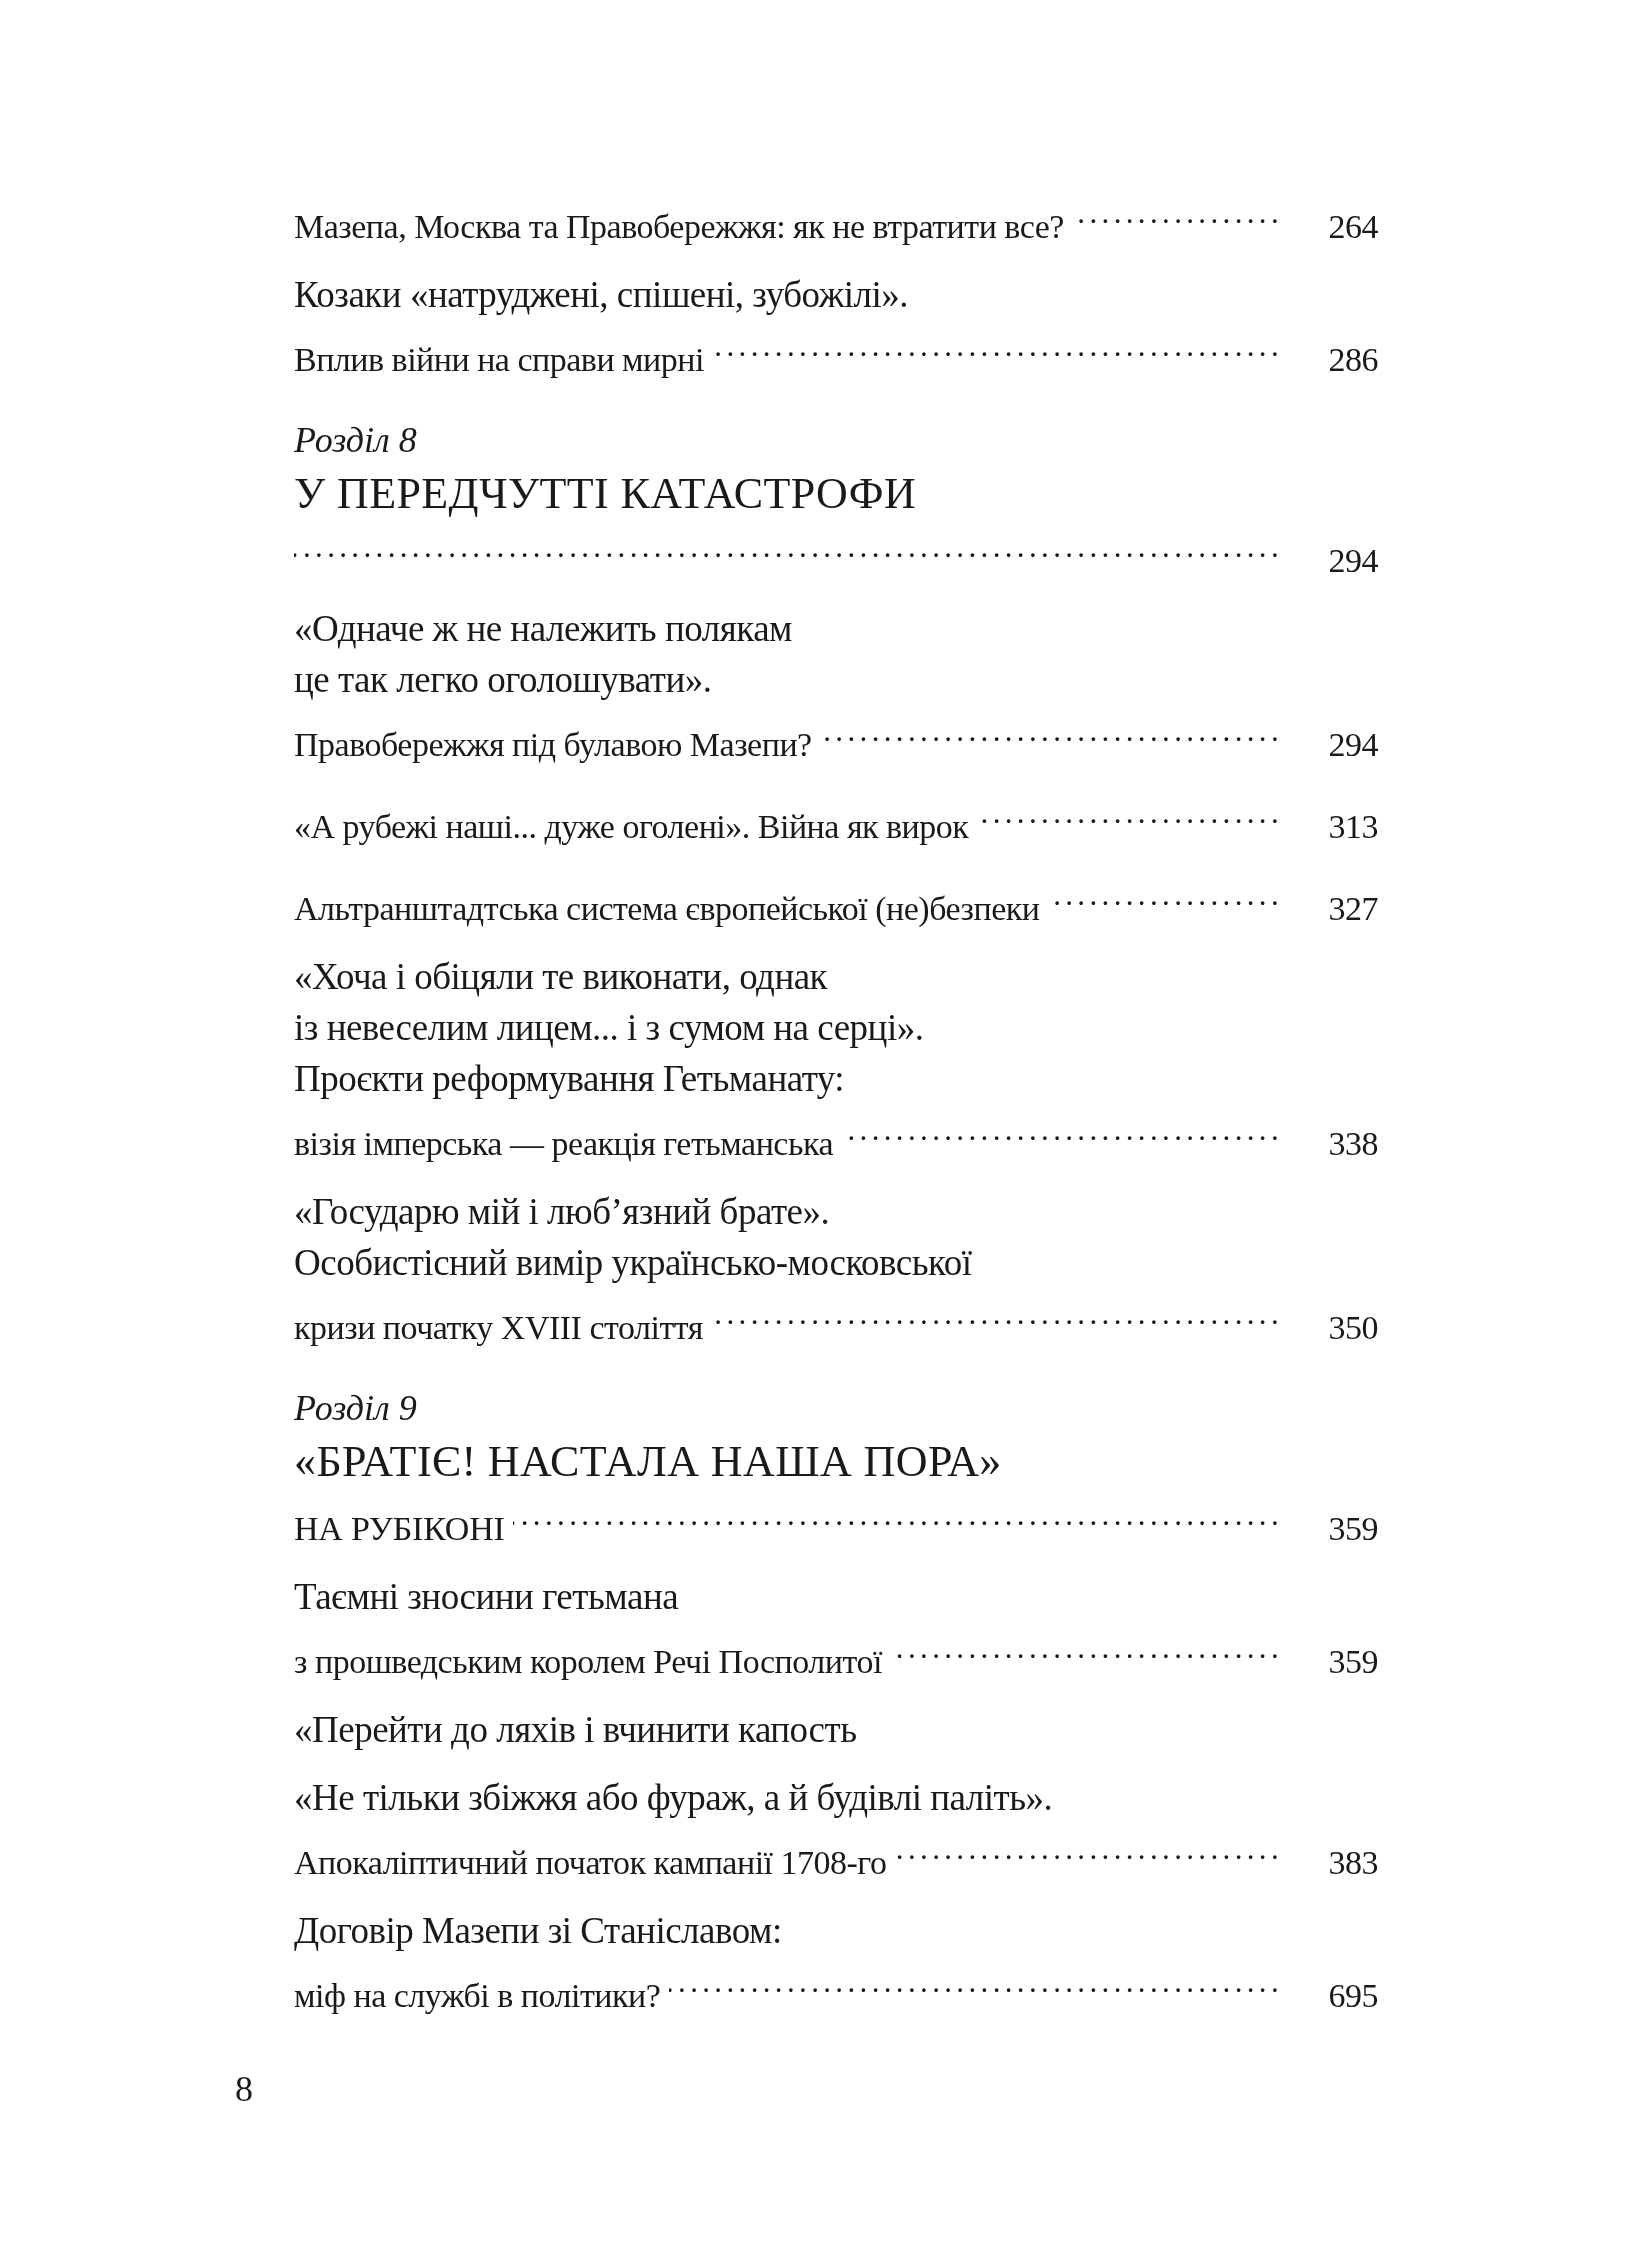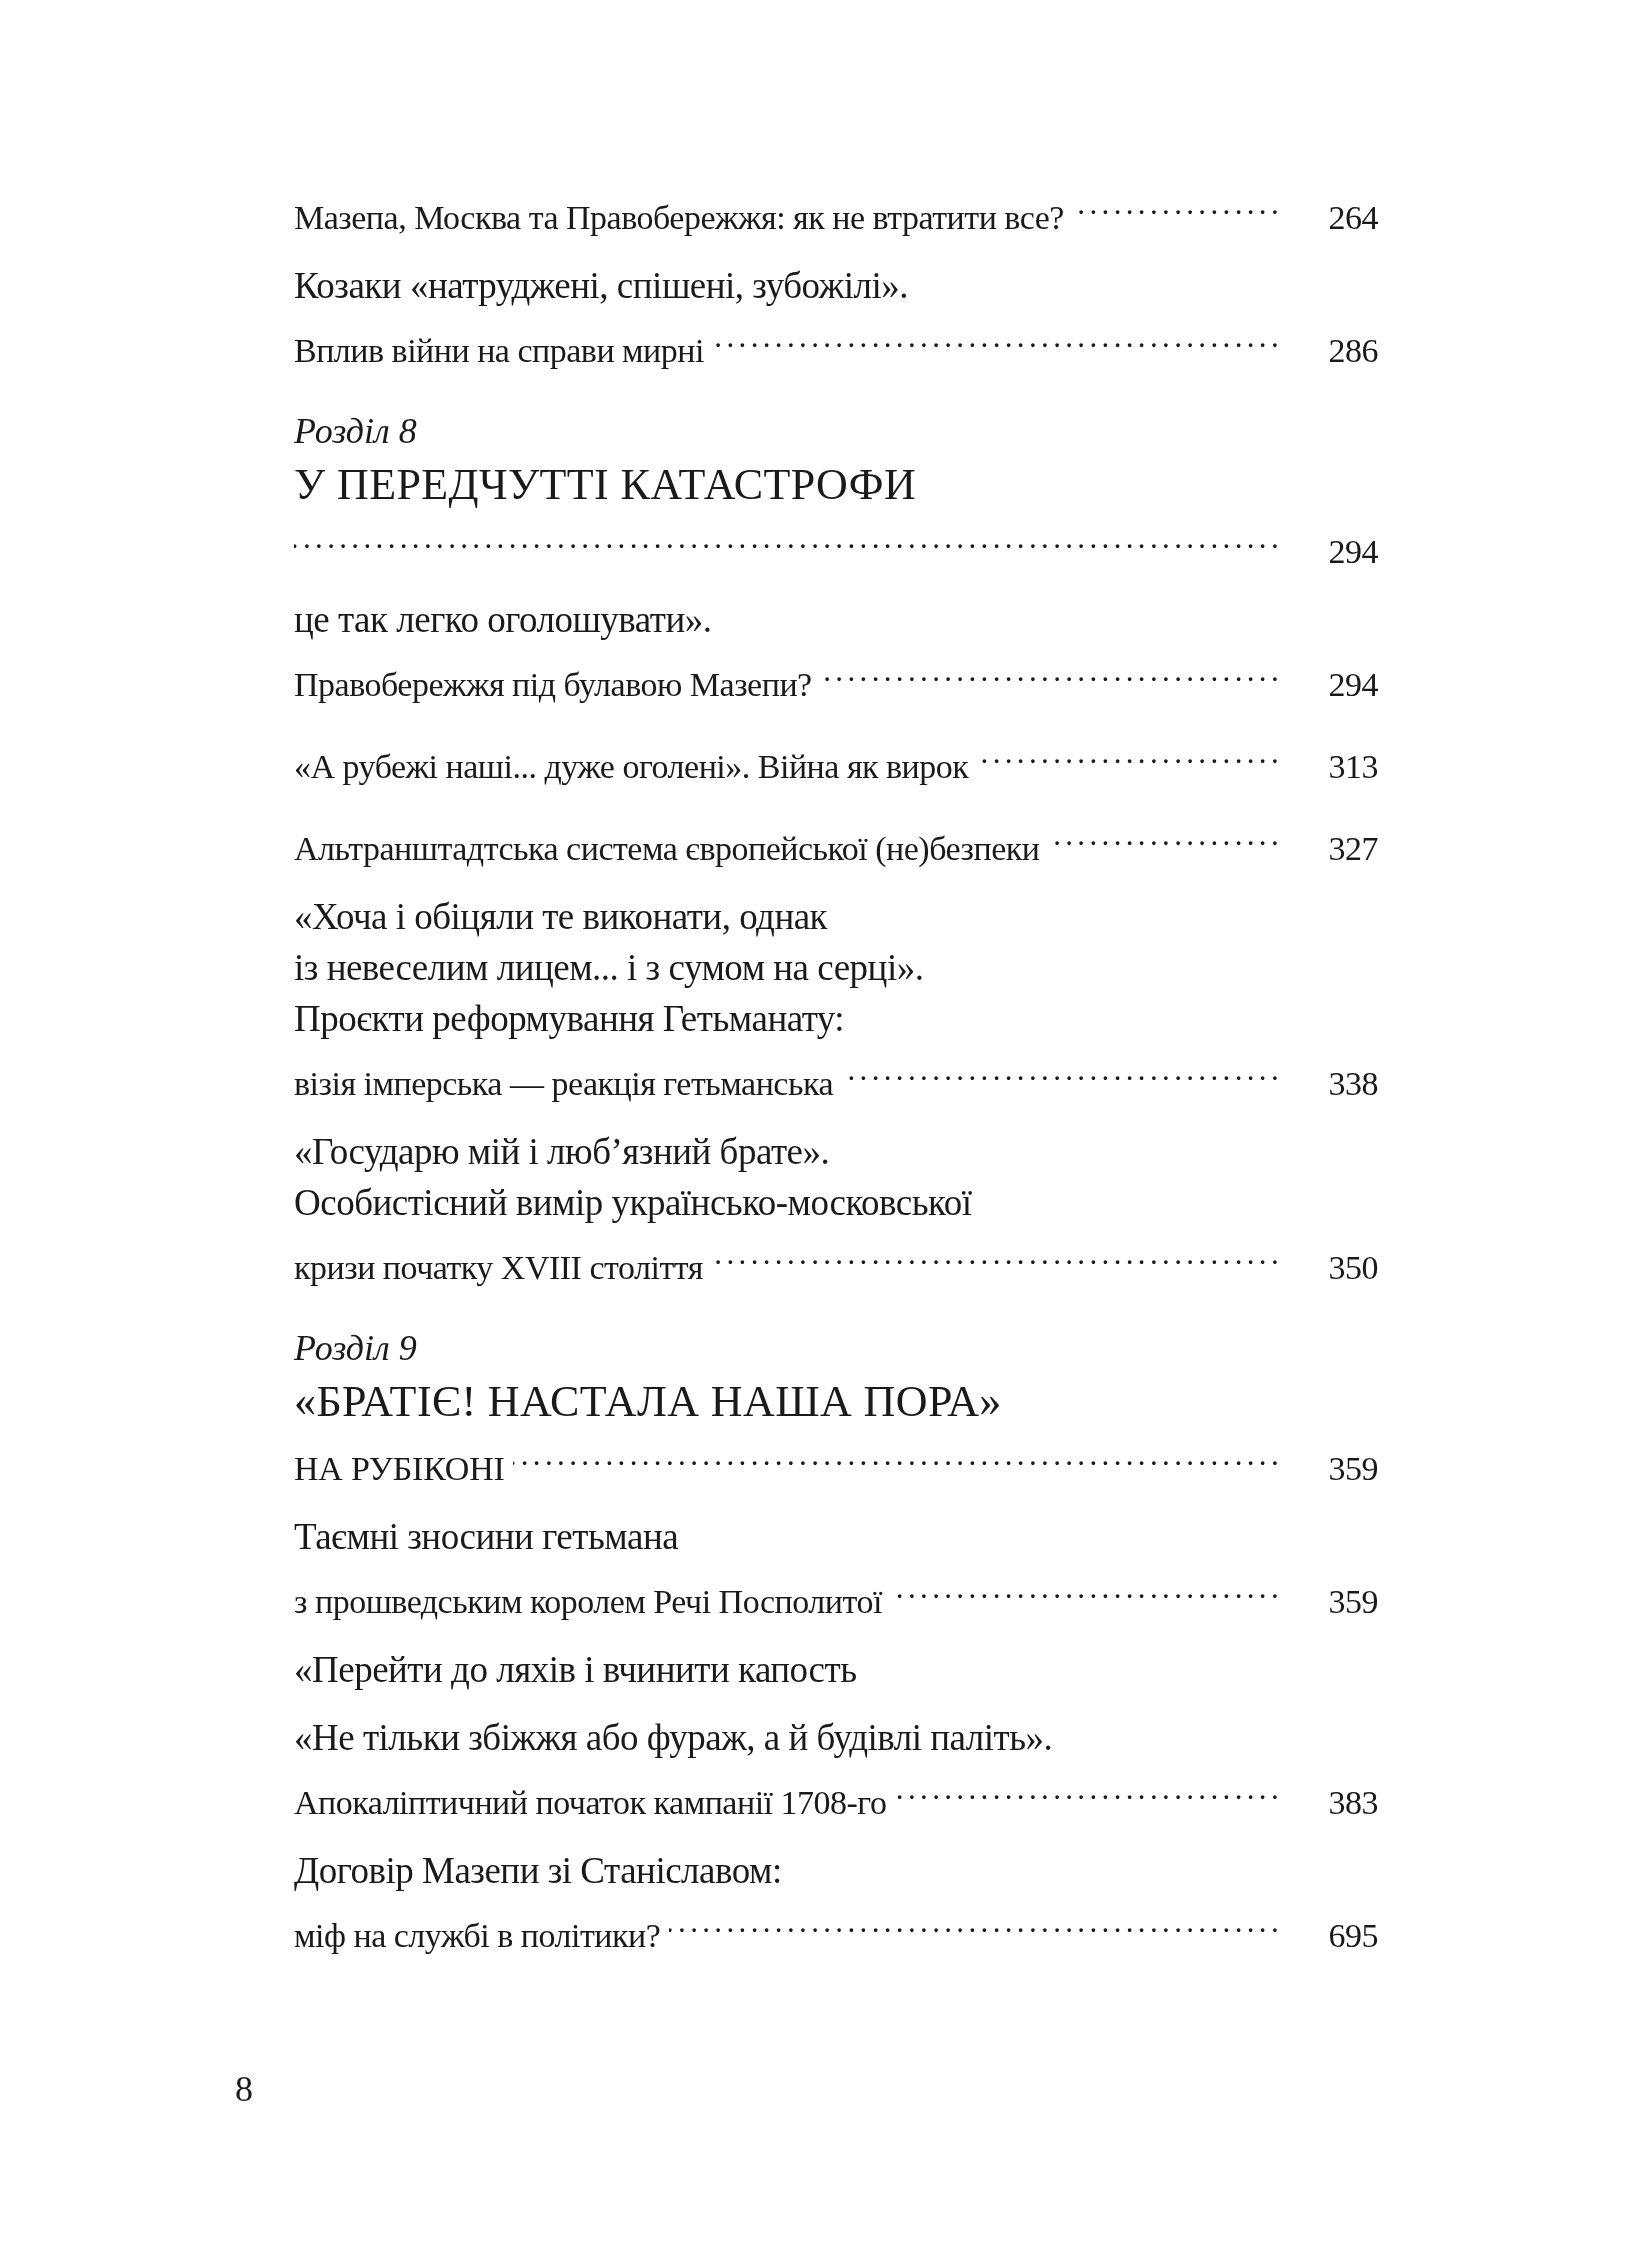--- a/index.html
+++ b/index.html
@@ -11,21 +11,21 @@
       width: 1641px;
       height: 2261px;
       position: relative;
       overflow: hidden;
       font-family: "Liberation Serif", "DejaVu Serif", serif;
       color: #1a1a1a;
     }
     .toc {
       position: absolute;
       left: 294px;
-      top: 178px;
+      top: 187px;
       width: 1084px;
     }
     .entry {
       margin-bottom: 17px;
     }
     .line {
       font-size: 37px;
       line-height: 51px;
       white-space: nowrap;
       letter-spacing: -0.5px;
@@ -119,20 +119,21 @@
   </div>
 
   <div class="entry section-head">
     <div class="lead-row">
       <span class="dots"></span>
       <span class="page-num">294</span>
     </div>
   </div>
 
   <div class="entry">
+    <div class="line">«Одначе ж не належить полякам</div>
     <div class="line">це так легко оголошувати».</div>
     <div class="lead-row">
       <span class="lead-text">Правобережжя під булавою Мазепи?</span>
       <span class="dots"></span>
       <span class="page-num">294</span>
     </div>
   </div>
 
   <div class="entry">
     <div class="lead-row">

